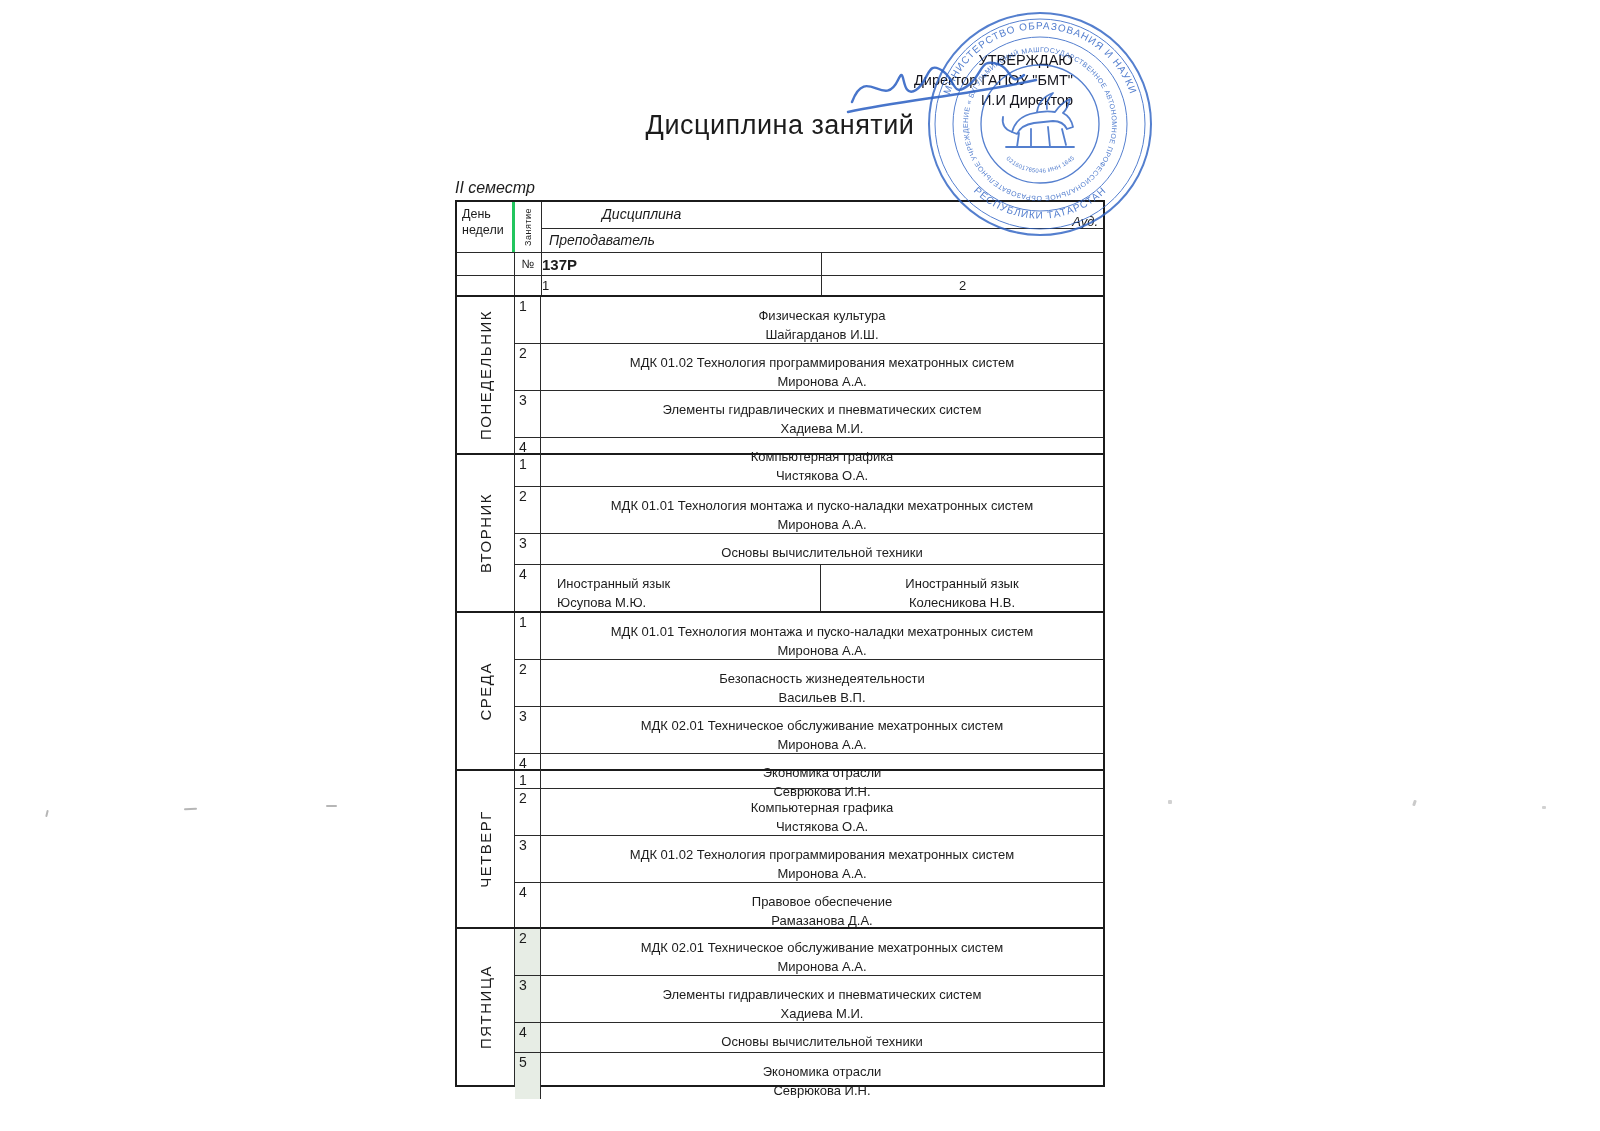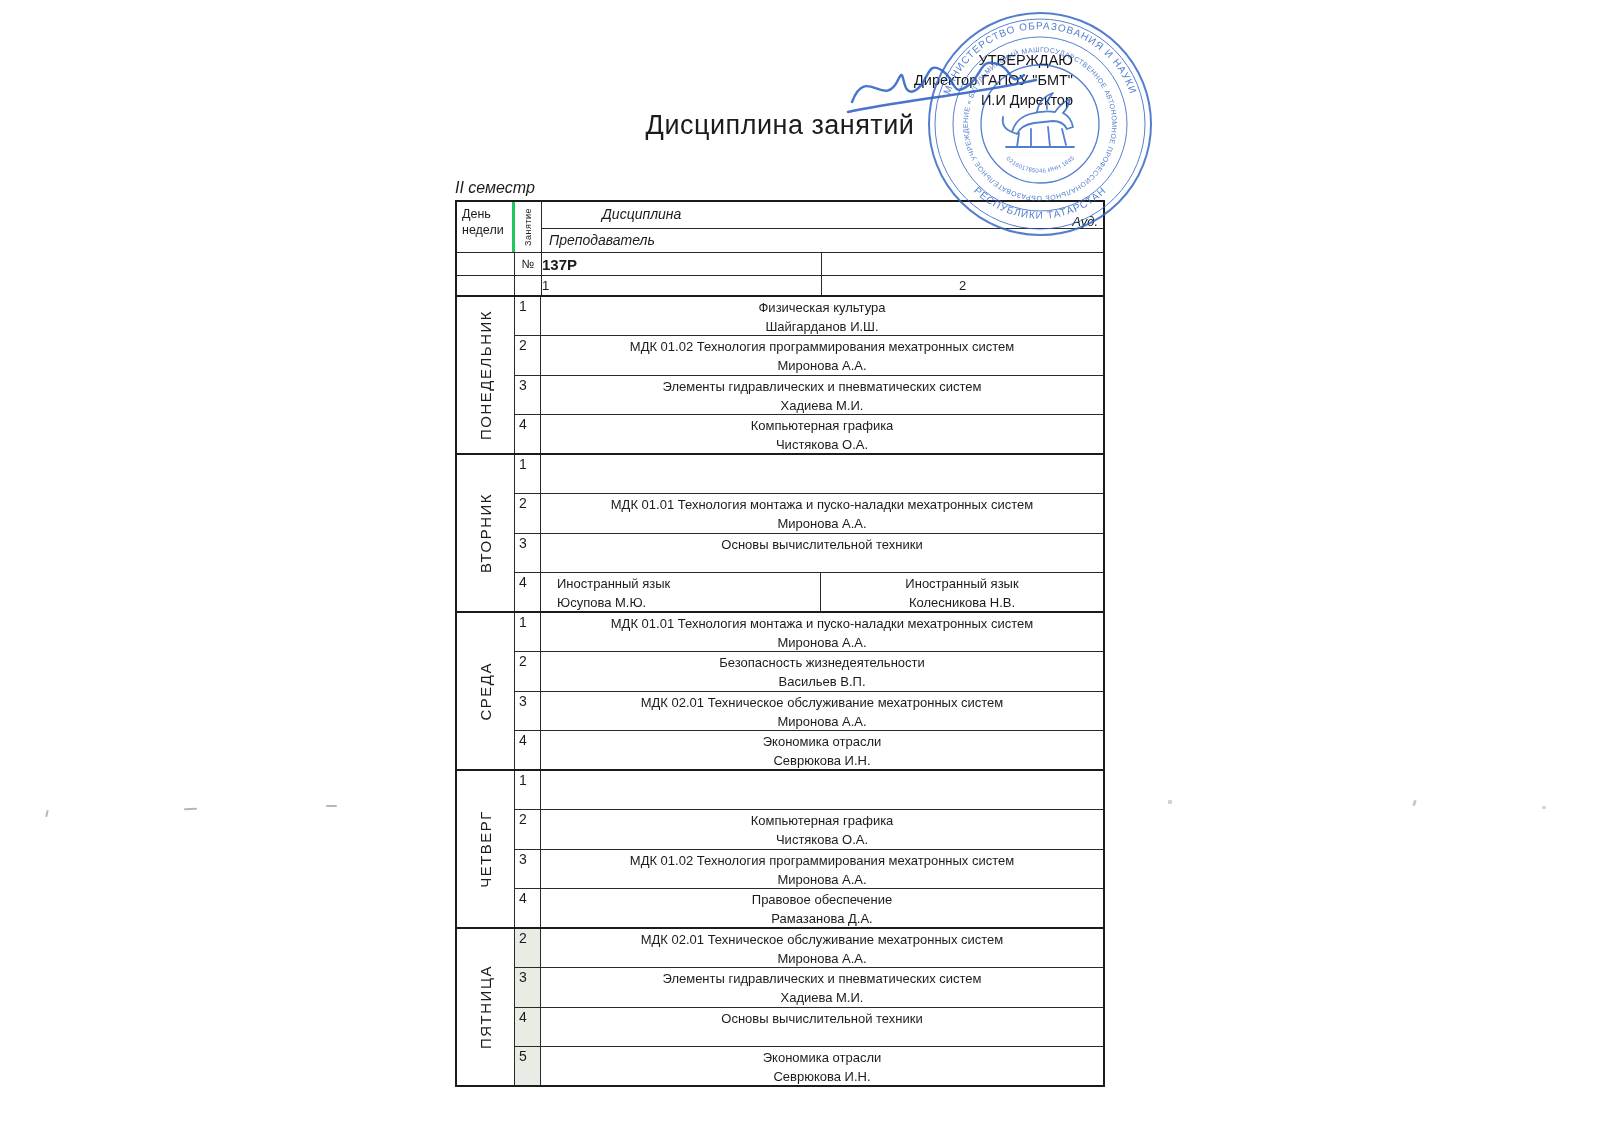--- a/index.html
+++ b/index.html
@@ -71,21 +71,21 @@
   .rows { flex:1; display:flex; flex-direction:column; }
   .trow { display:flex; flex:1; border-top:1px solid #2a2a2a; }
   .trow:first-child { border-top:none; }
   .num-cell {
     width:26px; border-right:1px solid #2a2a2a; font-size:14px;
     padding:1px 0 0 4px; box-sizing:border-box;
   }
   .num-cell.tint { background:#e7ede5; }
   .cell {
     flex:1; display:flex; flex-direction:column; align-items:center;
-    padding-top:2px; overflow:hidden;
+    padding-top:10px; overflow:hidden;
   }
   .cell .disc  { font-size:13px; line-height:17px; text-align:center; }
   .cell .teach { font-size:13px; line-height:17px; margin-top:2px; text-align:left; }
   .cell.half-left {
     flex:none; width:280px; border-right:1px solid #2a2a2a; box-sizing:border-box;
     align-items:flex-start; padding-left:16px;
   }
   .cell.half-left .disc, .cell.half-left .teach { text-align:left; }
 
   

